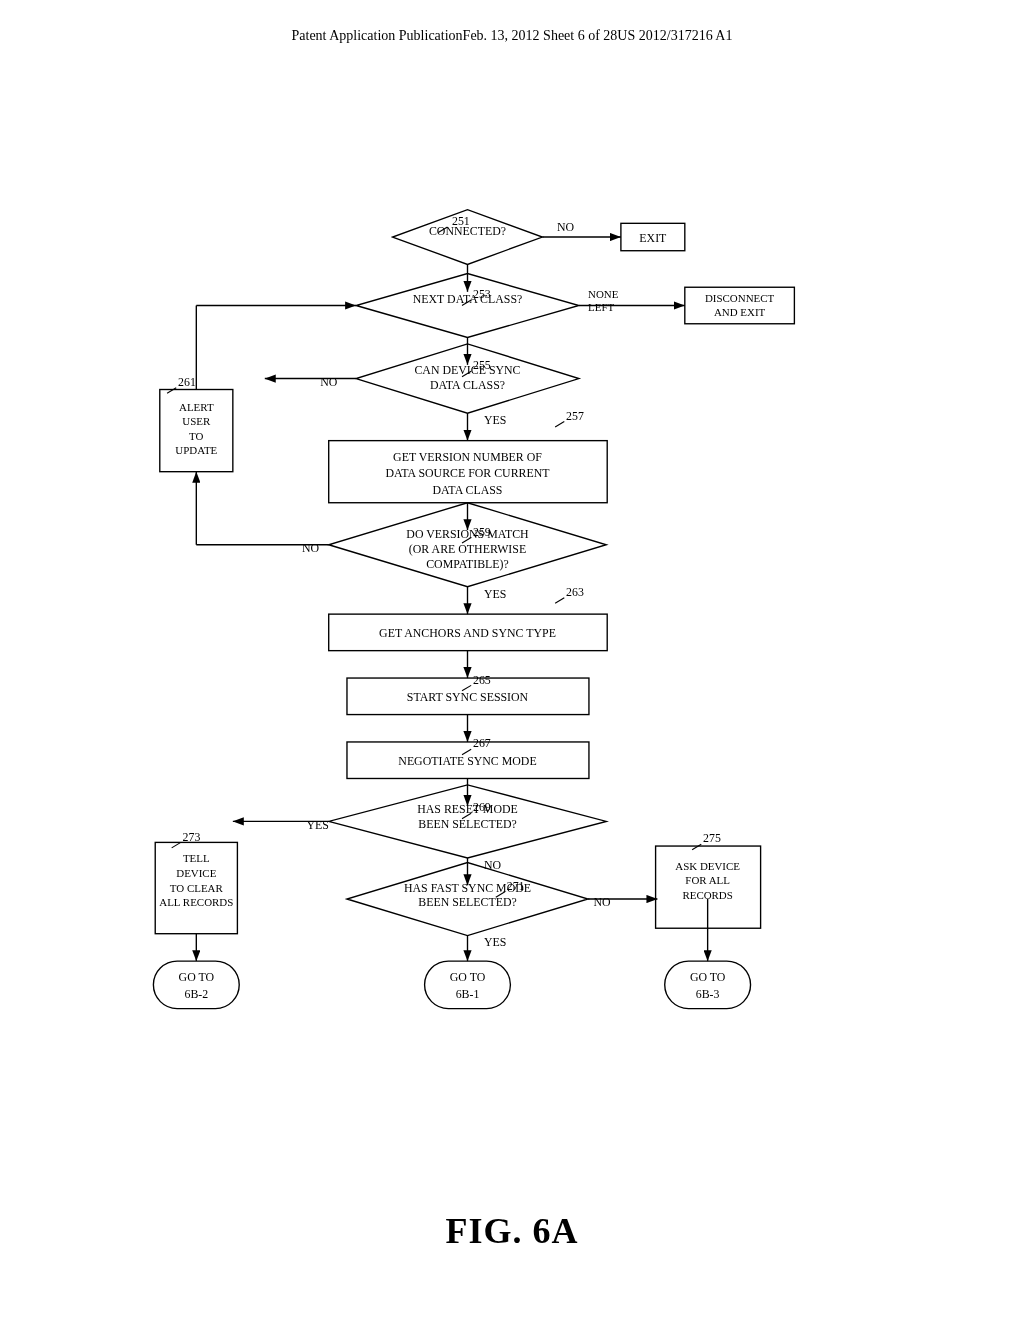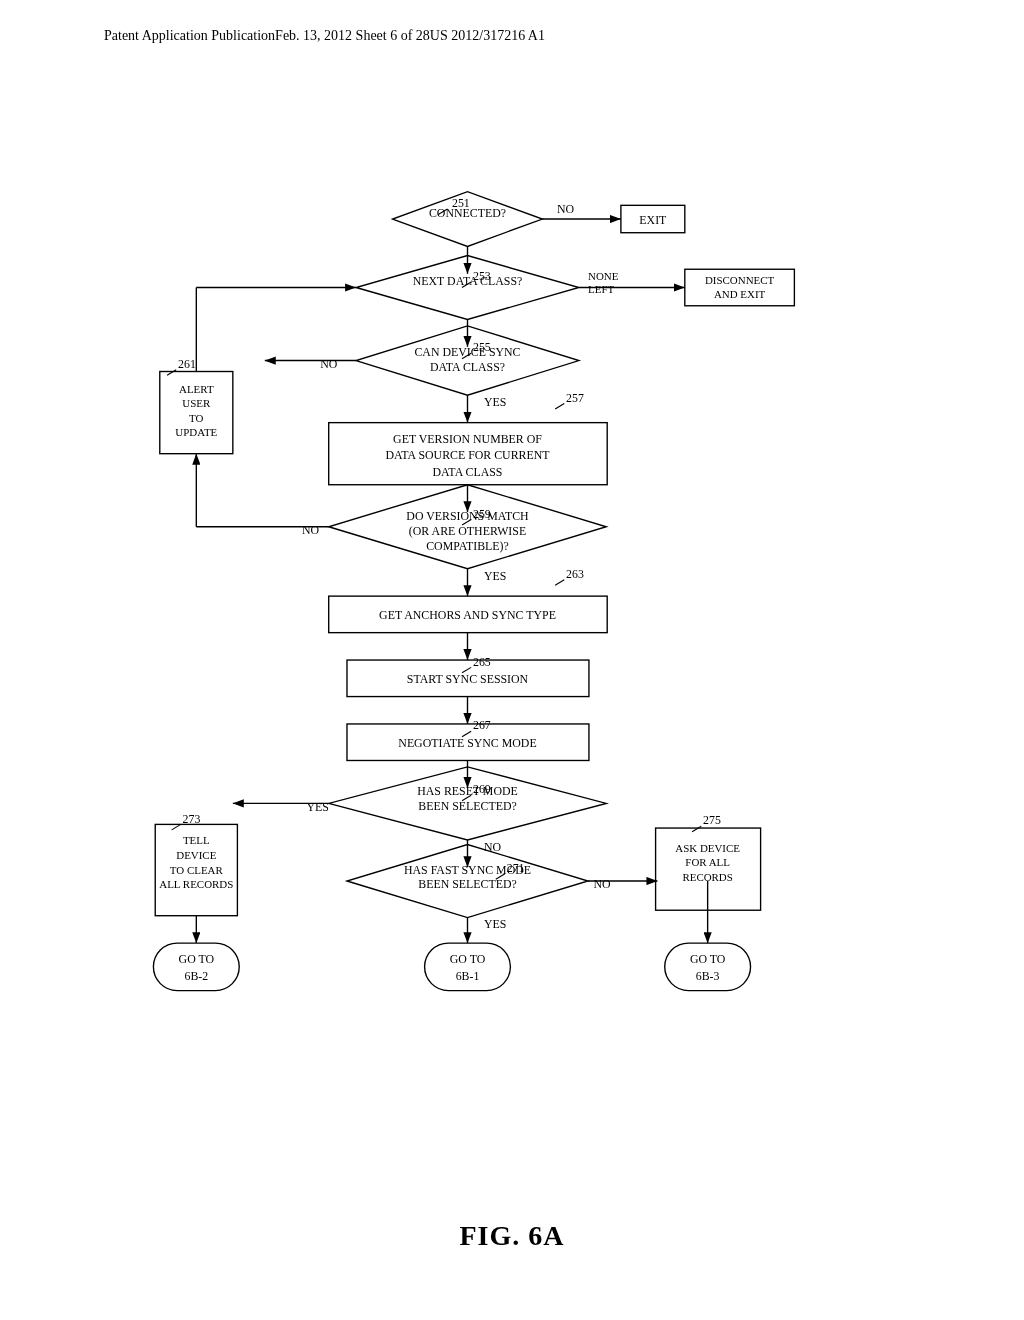--- a/index.html
+++ b/index.html
@@ -7,45 +7,44 @@
       width: 1024px;
       height: 1320px;
       background: #fff;
       font-family: 'Times New Roman', Times, serif;
       overflow: hidden;
       position: relative;
     }
 
     .page-header {
       display: flex;
-      justify-content: flex-start;
+      justify-content: center;
       padding: 28px 60px 0 60px;
       font-size: 14px;
-      margin-left: 44px;
     }
 
     .diagram-container {
       position: absolute;
-      top: 121px;
+      top: 139px;
       left: 0;
       width: 935px;
       height: 1100px;
     }
 
     svg {
       width: 100%;
       height: 100%;
     }
 
     .fig-label {
       position: absolute;
       bottom: 68px;
       left: 50%;
       transform: translateX(-50%);
-      font-size: 28px;
+      font-size: 36px;
       font-weight: bold;
       letter-spacing: 1px;
     }
   </style>
 </head>
 <body>
 
 <div class="page-header">
   <span>Patent Application Publication</span>
   <span>Feb. 13, 2012   Sheet 6 of 28</span>

